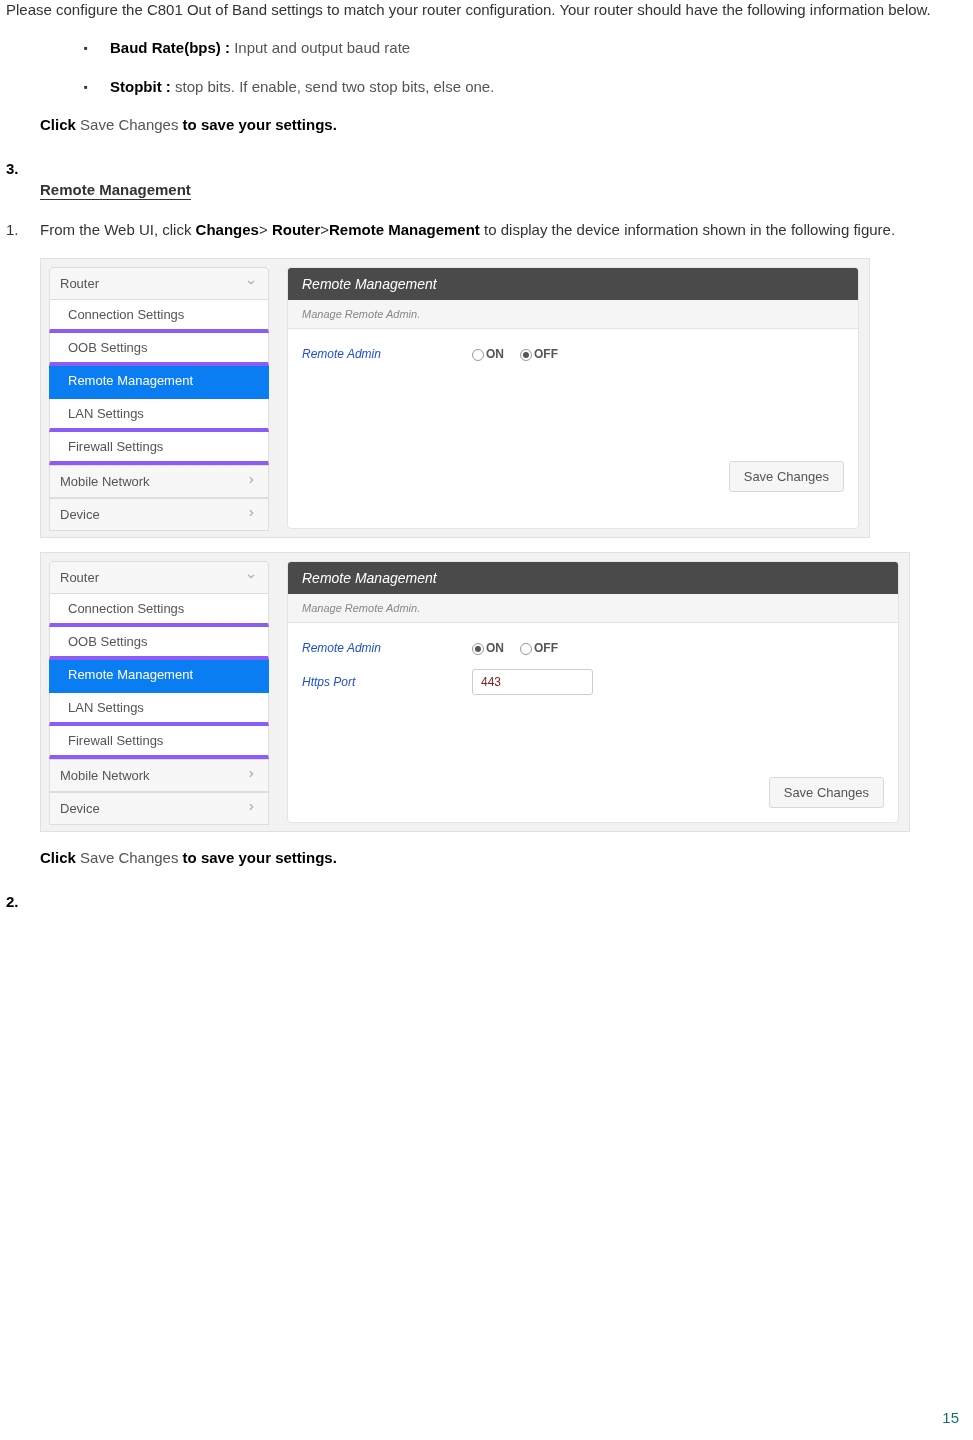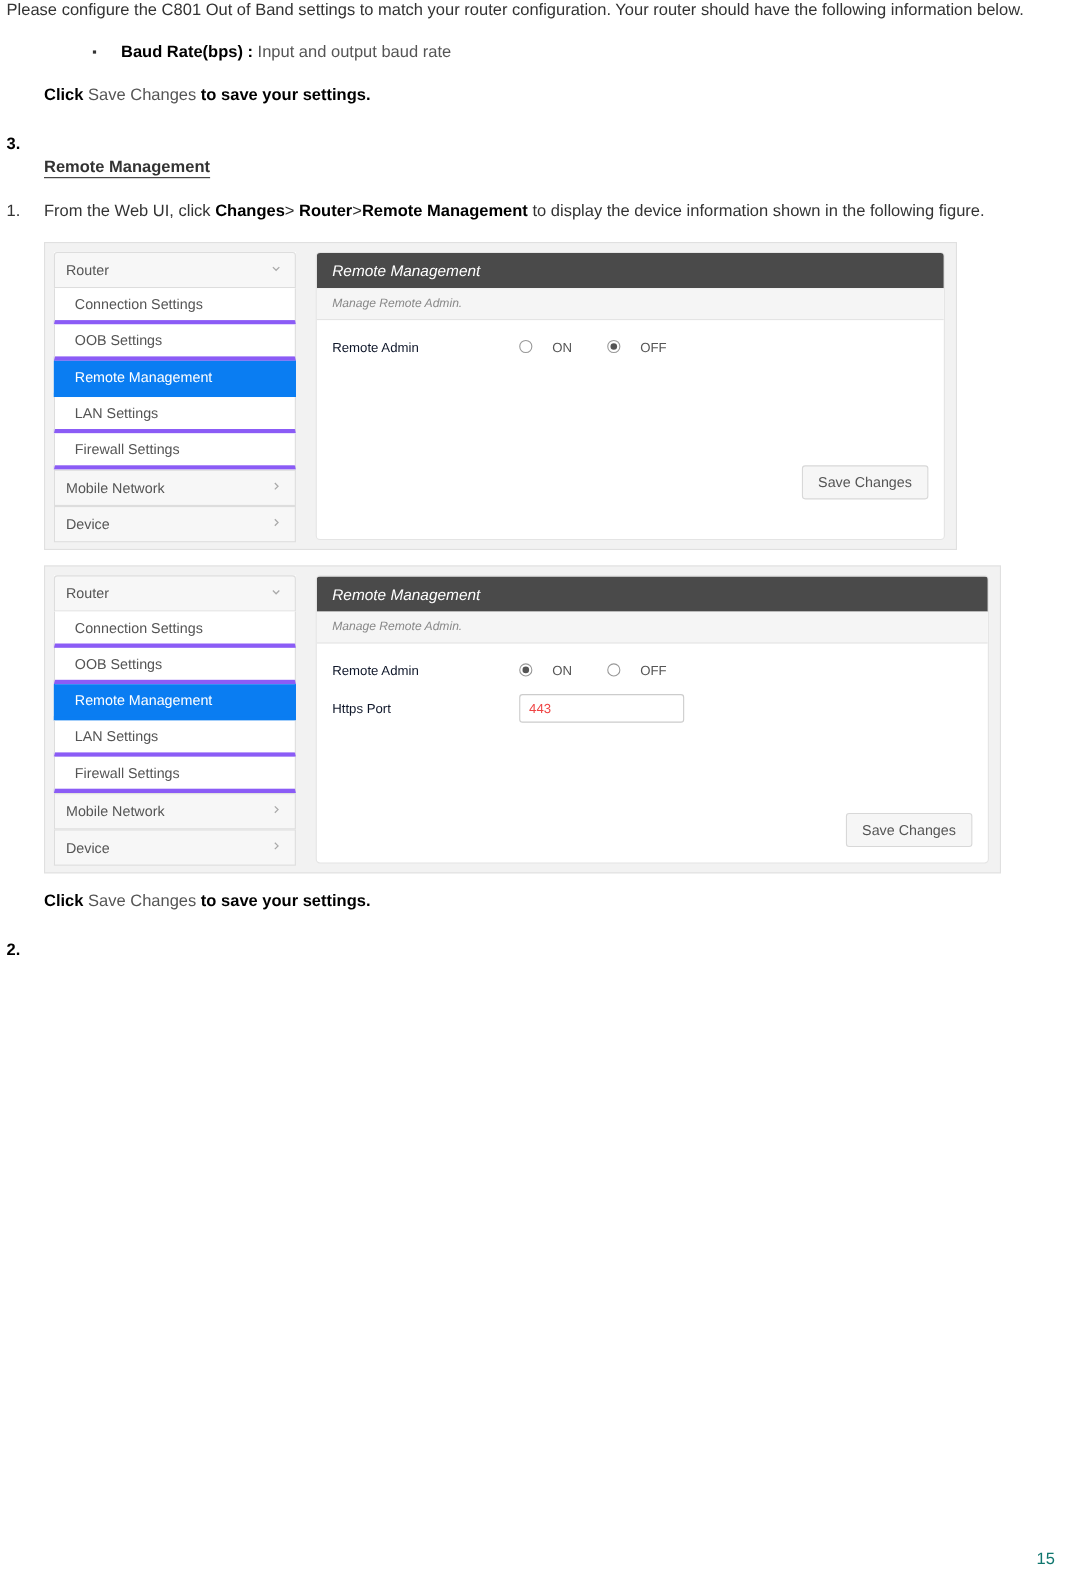--- a/index.html
+++ b/index.html
@@ -26,40 +26,41 @@
   .sb-header:first-child { border-top-left-radius: 3px; border-top-right-radius: 3px; }
   .sb-sub { border-left: 1px solid #ddd; border-right: 1px solid #ddd; border-bottom: 4px solid #8b5cf6; padding: 7px 10px 7px 18px; color: #555; background: #fff; }
   .sb-sub.active { background: #0a7df2; color: #fff; border-color: #0a7df2; }
   .chev { color: #aaa; font-size: 14px; }
   .chev.down svg, .chev.right svg { width: 14px; height: 14px; }
   .panel { flex: 1; background: #fff; margin: 8px 10px 8px 18px; border: 1px solid #e4e4e4; border-radius: 4px; overflow: hidden; display: flex; flex-direction: column; }
   .panel-header { background: #4a4a4a; color: #fff; font-style: italic; padding: 8px 14px; font-size: 14px; }
   .panel-sub { background: #f5f5f5; color: #888; font-style: italic; font-size: 11px; padding: 8px 14px; border-bottom: 1px solid #e4e4e4; }
   .panel-body { padding: 18px 14px 14px 14px; flex: 1; position: relative; font-size: 12px; }
   .field-row { display: flex; align-items: center; margin-bottom: 14px; }
-  .field-label { flex: 0 0 170px; color: #0f172a; }
-  .radio-group { display: flex; align-items: flex-start; gap: 18px; }
+  .field-label { flex: 0 0 170px; color: #1d4ed8; font-style: italic; }
+  .radio-group { display: flex; align-items: flex-end; gap: 2px; font-weight: bold; }
   .radio { width: 12px; height: 12px; border: 1px solid #999; border-radius: 50%; display: inline-flex; align-items: center; justify-content: center; background: #fff; }
   .radio.checked::after { content: ""; width: 6px; height: 6px; background: #555; border-radius: 50%; }
   .radio-label { color: #555; font-size: 12px; margin-right: 14px; }
-  .text-input { border: 1px solid #ccc; border-radius: 3px; padding: 5px 8px; width: 150px; color: #ef4444; font-size: 12px; }
+  .text-input { border: 1px solid #ccc; border-radius: 3px; padding: 5px 8px; width: 121px; color: #7f1d1d; font-size: 12px; }
   .save-btn { position: absolute; right: 14px; background: #f6f6f6; border: 1px solid #d8d8d8; color: #555; padding: 7px 14px; font-size: 13px; border-radius: 3px; }
   .fig1 .save-btn { bottom: 36px; }
   .fig2 .save-btn { bottom: 14px; }
   .page-num { position: fixed; right: 14px; bottom: 14px; color: #0f766e; }
 </style>
 </head>
 <body>
 
 
 
 <p class="intro">Please configure the C801 Out of Band settings to match your router configuration. Your router should have the following information below.</p>
 
 <ul class="bullets">
   <li><span class="bold">Baud Rate(bps) : </span><span class="gray">Input and output baud rate</span></li>
+  <li><span class="bold">Stopbit : </span><span class="gray">stop bits. If enable, send two stop bits, else one.</span></li>
 </ul>
 
 <ol class="steps">
   <li>
     <span class="num bold">3.</span>
     <span class="bold">Click </span><span class="gray">Save Changes</span><span class="bold"> to save your settings.</span>
   </li>
 </ol>
 
 <div class="section-heading">Remote Management</div>

